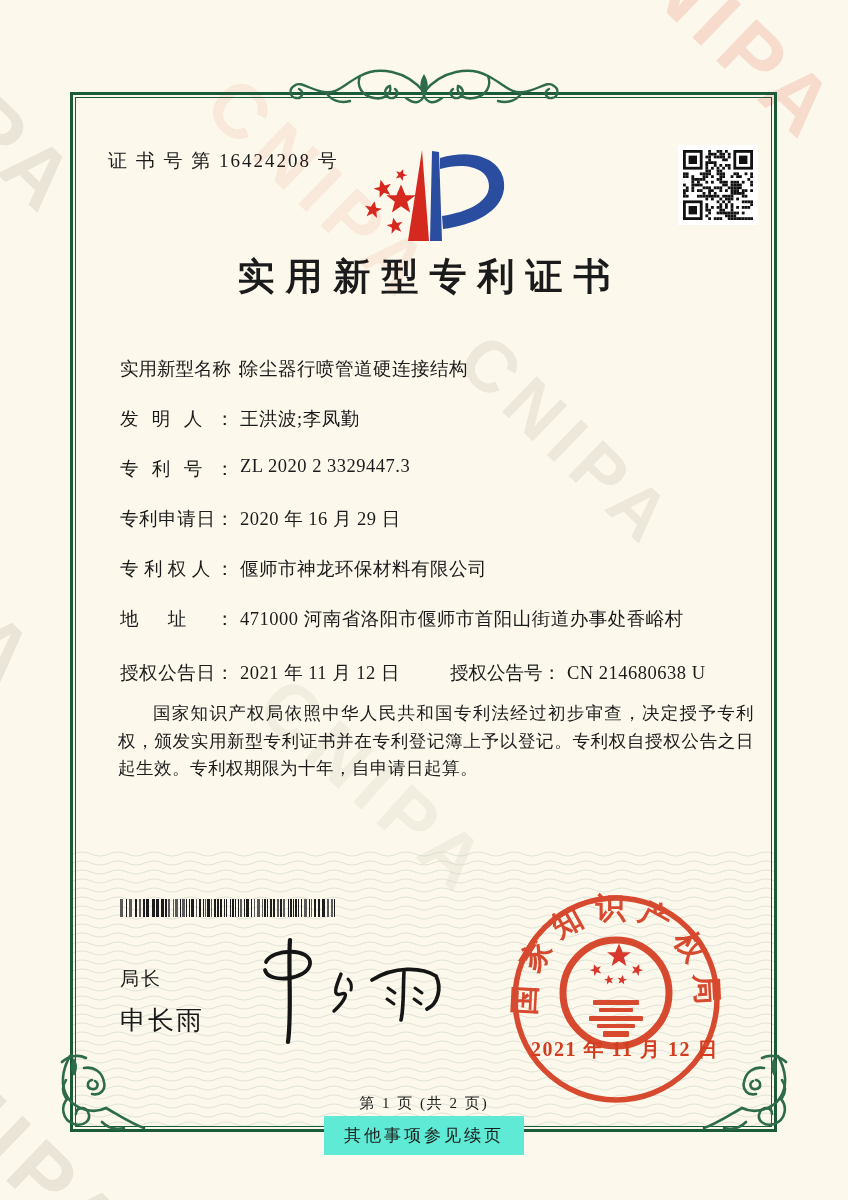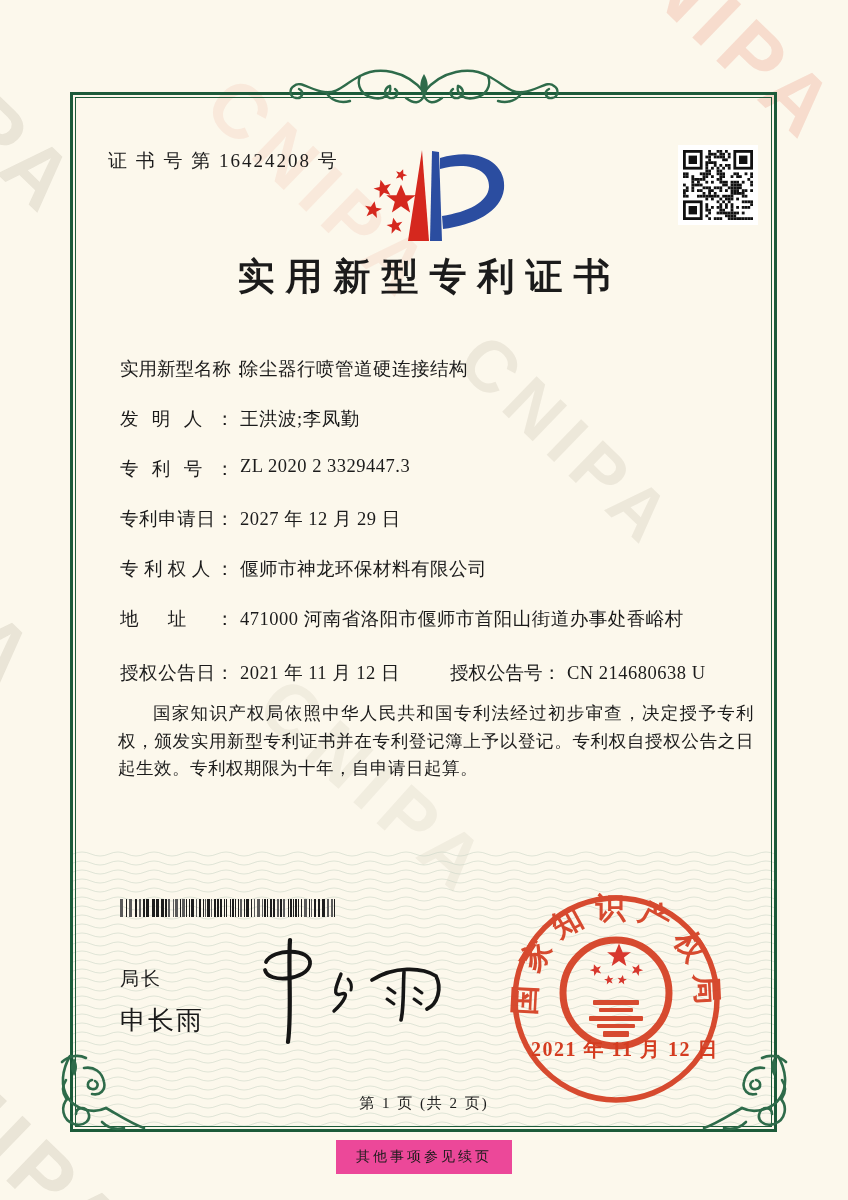--- a/index.html
+++ b/index.html
@@ -38,22 +38,22 @@
   .signer-title{position:absolute;left:120px;top:966px;font-size:19px;letter-spacing:2px;
     font-family:"Liberation Sans","DejaVu Sans",sans-serif;z-index:4;}
   .signer-name{position:absolute;left:120px;top:1003px;font-size:26px;letter-spacing:2px;
     font-family:"Liberation Sans","DejaVu Sans",sans-serif;z-index:4;}
   .autograph{position:absolute;left:238px;top:936px;z-index:4;}
   .seal{position:absolute;left:504px;top:892px;z-index:5;}
   .seal-date{position:absolute;left:531px;top:1036px;font-size:20px;font-weight:bold;
              color:#d43c20;letter-spacing:1.5px;white-space:nowrap;z-index:6;}
   .footer{position:absolute;left:0;right:0;top:1094px;text-align:center;font-size:15px;
           letter-spacing:2px;z-index:4;}
-  .continuation{position:absolute;left:50%;transform:translateX(-50%);top:1140px;
-          background:#ec4899;padding:8px 20px;font-size:14px;letter-spacing:3px;z-index:4;}
+  .continuation{position:absolute;left:50%;transform:translateX(-50%);top:1116px;
+          background:#5eead4;padding:8px 20px;font-size:17px;letter-spacing:3px;z-index:4;}
 </style>
 </head>
 <body>
 
 <div class="page">
 
   <div class="wm wm-gray" style="left:-120px;top:-46px;transform:rotate(44deg);">CNIPA</div>
   <div class="wm wm-pink" style="left:640px;top:-120px;transform:rotate(44deg);">CNIPA</div>
   <div class="wm wm-pink" style="left:250px;top:60px;font-size:76px;color:rgba(233,148,126,0.15);transform:rotate(44deg);">CNIPA</div>
   <div class="wm wm-gray" style="left:500px;top:318px;font-size:72px;color:rgba(180,171,150,0.20);transform:rotate(44deg);">CNIPA</div>
@@ -389,21 +389,21 @@
     <div class="frow">
       <span class="flabel">实用新型名称：</span><span class="fvalue">除尘器行喷管道硬连接结构</span>
     </div>
     <div class="frow">
       <span class="flabel">发明人：</span><span class="fvalue">王洪波;李凤勤</span>
     </div>
     <div class="frow">
       <span class="flabel">专利号：</span><span class="fvalue">ZL 2020 2 3329447.3</span>
     </div>
     <div class="frow">
-      <span class="flabel">专利申请日：</span><span class="fvalue">2027 年 12 月 29 日</span>
+      <span class="flabel">专利申请日：</span><span class="fvalue">2020 年 16 月 29 日</span>
     </div>
     <div class="frow">
       <span class="flabel">专利权人：</span><span class="fvalue">偃师市神龙环保材料有限公司</span>
     </div>
     <div class="frow">
       <span class="flabel">地址：</span><span class="fvalue">471000 河南省洛阳市偃师市首阳山街道办事处香峪村</span>
     </div>
   </div>
 
   <div class="grant">

